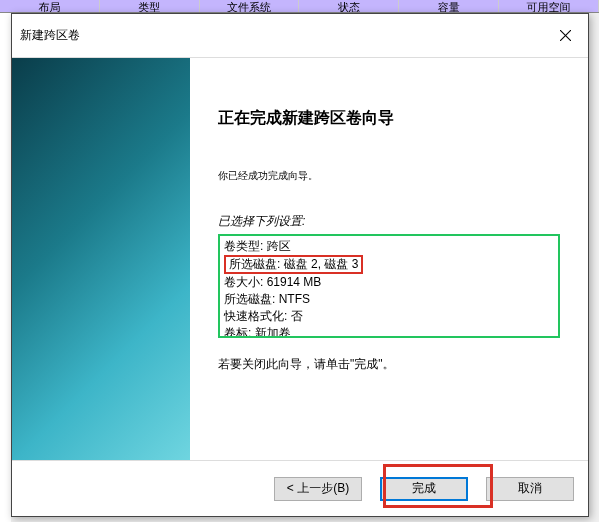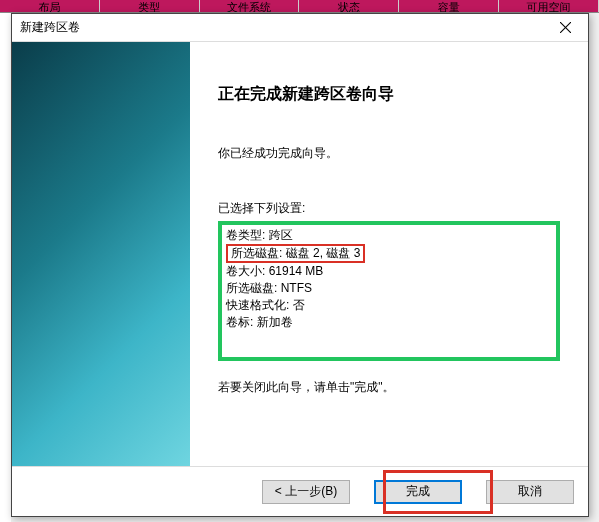--- a/index.html
+++ b/index.html
@@ -11,21 +11,21 @@
     height: 522px;
     overflow: hidden;
     position: relative;
   }
   .bg-table {
     position: absolute;
     top: 0; left: 0;
     width: 599px;
     height: 13px;
     display: flex;
-    background: #be185d;
+    background: #c4b5fd;
     border-bottom: 1px solid #888;
     font-size: 11px;
   }
   .bg-table span {
     border-right: 1px solid #ccc;
     padding: 0 8px;
     text-align: center;
     flex: 1;
     white-space: nowrap;
     overflow: hidden;
@@ -43,21 +43,21 @@
     top: 13px;
     width: 578px;
     height: 504px;
     background: #fff;
     border: 1px solid #444;
     box-shadow: 2px 2px 8px rgba(0,0,0,0.3);
     display: flex;
     flex-direction: column;
   }
   .titlebar {
-    height: 28px;
+    height: 44px;
     display: flex;
     align-items: center;
     padding-left: 8px;
     border-bottom: 1px solid #ddd;
     background: #fff;
   }
   .titlebar-title {
     flex: 1;
     font-size: 12px;
   }
@@ -81,34 +81,35 @@
   .content-panel {
     flex: 1;
     padding: 28px 28px 10px 28px;
     display: flex;
     flex-direction: column;
   }
   .heading {
     font-size: 16px;
     font-weight: bold;
     margin-bottom: 40px;
-    margin-top: 14px;
+    margin-top: 22px;
   }
   .msg {
-    font-size: 12px;
-    margin-bottom: 38px;
+    font-size: 10px;
+    margin-bottom: 30px;
   }
   .list-label {
     font-size: 12px;
     margin-bottom: 4px;
+    font-style: italic;
   }
   .settings-box {
     width: 342px;
-    height: 140px;
-    border: 4px solid #22c55e;
+    height: 104px;
+    border: 2px solid #22c55e;
     background: #fff;
     font-size: 12px;
     padding: 2px 4px;
     overflow-y: scroll;
     position: relative;
     line-height: 17px;
   }
   .settings-box .row {
     white-space: nowrap;
   }
@@ -116,27 +117,27 @@
     border: 2px solid #d93025;
     display: inline-block;
     padding: 0 3px;
     line-height: 15px;
   }
   .close-hint {
     font-size: 12px;
     margin-top: 18px;
   }
   .button-row {
-    height: 50px;
+    height: 56px;
     border-top: 1px solid #ddd;
     display: flex;
     align-items: center;
     justify-content: flex-end;
     padding-right: 14px;
-    gap: 24px;
+    gap: 18px;
     position: relative;
   }
   .btn {
     width: 88px;
     height: 24px;
     background: #e1e1e1;
     border: 1px solid #adadad;
     font-size: 12px;
     font-family: inherit;
     cursor: pointer;

